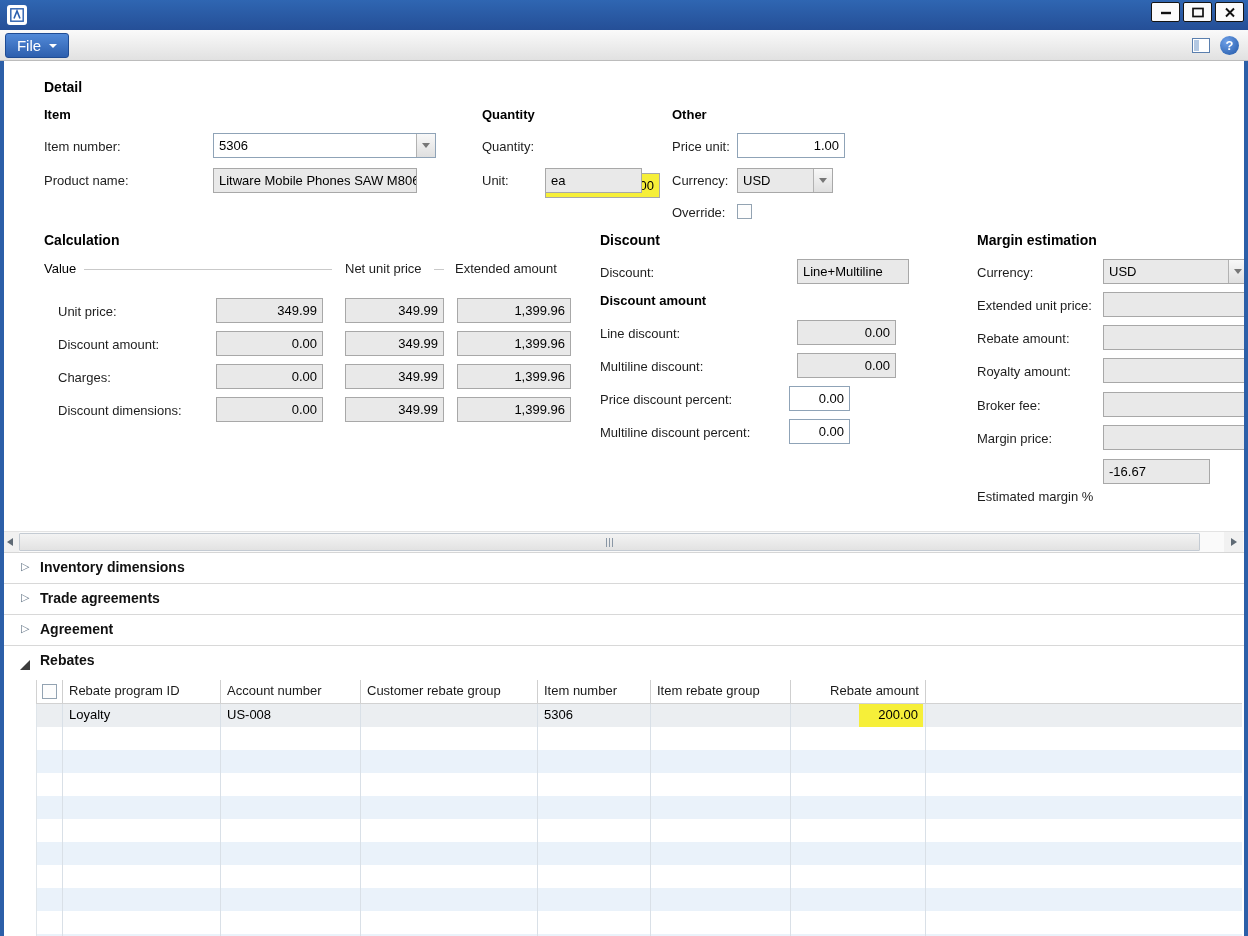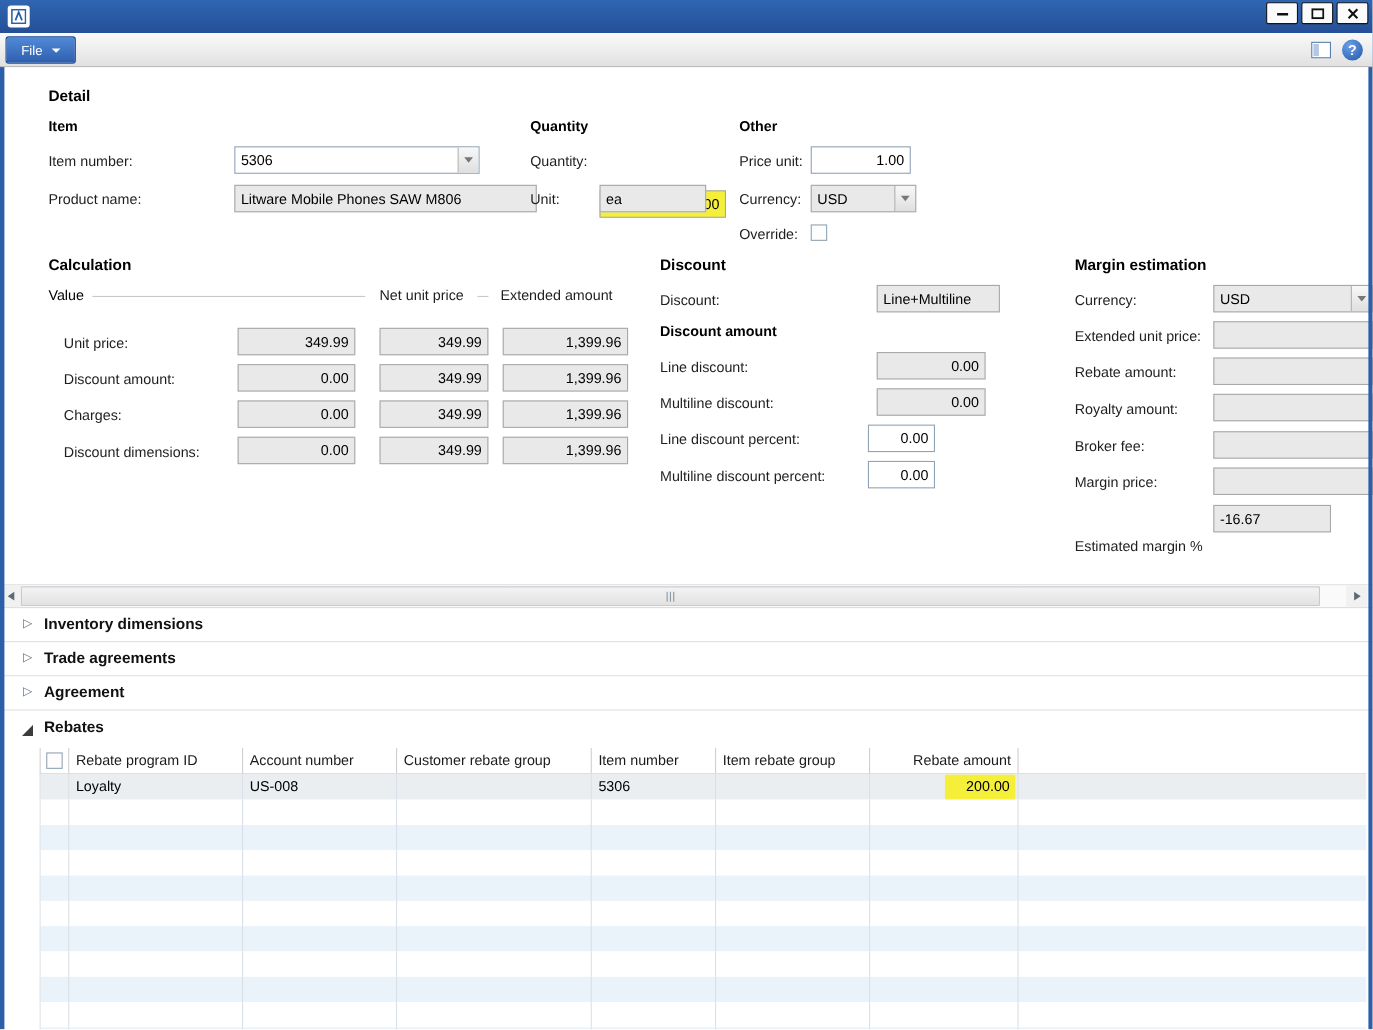--- a/index.html
+++ b/index.html
@@ -17,21 +17,21 @@
   .win-btns { position:absolute; top:2px; right:4px; display:flex; gap:3px; }
   .win-btn { position:relative; width:29px; height:20px; background:#fbfbfb;
              border:1px solid #141414; border-radius:2px;
              display:flex; align-items:center; justify-content:center; }
 
   
   #menubar { position:absolute; left:0; top:30px; width:100%; height:31px;
              background:linear-gradient(#fafafa,#e1e1e1); border-bottom:1px solid #bcbcbc; z-index:55; }
   #file-btn { position:absolute; left:5px; top:3px; width:64px; height:25px;
               background:linear-gradient(#528ad8,#2d5fae); border:1px solid #1f4c94; border-radius:3px;
-              color:#fff; font-size:12px; display:flex; align-items:center; justify-content:center; gap:8px; }
+              color:#fff; font-size:15px; display:flex; align-items:center; justify-content:center; gap:8px; }
   .caret { width:0; height:0; border-left:4px solid transparent; border-right:4px solid transparent; border-top:4px solid #fff; }
   #layout-icon { position:absolute; right:38px; top:8px; width:18px; height:15px; border:1px solid #5a7fae; background:#fff; }
   #layout-icon span { position:absolute; left:1px; top:1px; bottom:1px; width:5px; background:#b3c8e2; }
   #help-icon { position:absolute; right:9px; top:6px; width:19px; height:19px; border-radius:50%;
                background:radial-gradient(circle at 35% 30%, #6ea0e8, #1f56a6);
                color:#fff; font-weight:bold; font-size:13px; display:flex; align-items:center; justify-content:center; }
 
   
   .win-border { position:absolute; top:30px; bottom:0; width:4px; background:#2c5fa8; z-index:50; }
   #border-left { left:0; } #border-right { right:0; }
@@ -138,37 +138,37 @@
 
   <div class="lbl bold hd14" style="left:44px;top:79px">Detail</div>
 
   <div class="lbl bold" style="left:44px;top:107px">Item</div>
   <div class="lbl" style="left:44px;top:139px">Item number:</div>
   <div class="fld white combo" style="left:213px;top:133px;width:223px">
     <span>5306</span>
     <span class="ddbtn"></span>
   </div>
   <div class="lbl" style="left:44px;top:173px">Product name:</div>
-  <div class="fld" style="left:213px;top:168px;width:275px">
+  <div class="fld" style="left:213px;top:168px;width:204px">
     <span>Litware Mobile Phones SAW M806</span>
   </div>
 
   <div class="lbl bold" style="left:482px;top:107px">Quantity</div>
   <div class="lbl" style="left:482px;top:139px">Quantity:</div>
   <div class="fld hl num" style="left:545px;top:133px;width:115px">
     <span>4.00</span>
   </div>
   <div class="lbl" style="left:482px;top:173px">Unit:</div>
   <div class="fld" style="left:545px;top:168px;width:97px">
     <span>ea</span>
   </div>
 
   <div class="lbl bold" style="left:672px;top:107px">Other</div>
   <div class="lbl" style="left:672px;top:139px">Price unit:</div>
-  <div class="fld white num" style="left:737px;top:133px;width:91px">
+  <div class="fld white num" style="left:737px;top:133px;width:108px">
     <span>1.00</span>
   </div>
   <div class="lbl" style="left:672px;top:173px">Currency:</div>
   <div class="fld combo" style="left:737px;top:168px;width:96px">
     <span>USD</span>
     <span class="ddbtn"></span>
   </div>
   <div class="lbl" style="left:672px;top:205px">Override:</div>
   <span class="cb" style="left:737px;top:204px"></span>
 
@@ -201,21 +201,21 @@
   <div class="fld num" style="left:457px;top:397px;width:114px"><span>1,399.96</span></div>
 
   <div class="lbl bold hd14" style="left:600px;top:232px">Discount</div>
   <div class="lbl" style="left:600px;top:265px">Discount:</div>
   <div class="fld" style="left:797px;top:259px;width:112px"><span>Line+Multiline</span></div>
   <div class="lbl bold" style="left:600px;top:293px">Discount amount</div>
   <div class="lbl" style="left:600px;top:326px">Line discount:</div>
   <div class="fld num" style="left:797px;top:320px;width:99px"><span>0.00</span></div>
   <div class="lbl" style="left:600px;top:359px">Multiline discount:</div>
   <div class="fld num" style="left:797px;top:353px;width:99px"><span>0.00</span></div>
-  <div class="lbl" style="left:600px;top:392px">Line discount percent:</div>
+  <div class="lbl" style="left:600px;top:392px">Price discount percent:</div>
   <div class="fld white num" style="left:789px;top:386px;width:61px"><span>0.00</span></div>
   <div class="lbl" style="left:600px;top:425px">Multiline discount percent:</div>
   <div class="fld white num" style="left:789px;top:419px;width:61px"><span>0.00</span></div>
 
   <div class="lbl bold hd14" style="left:977px;top:232px">Margin estimation</div>
   <div class="lbl" style="left:977px;top:265px">Currency:</div>
   <div class="fld combo" style="left:1103px;top:259px;width:145px">
     <span>USD</span>
     <span class="ddbtn"></span>
   </div>

